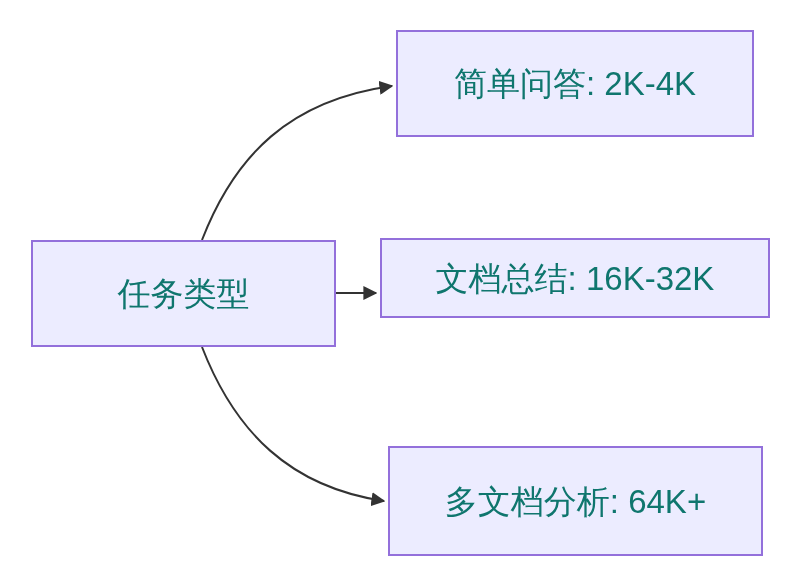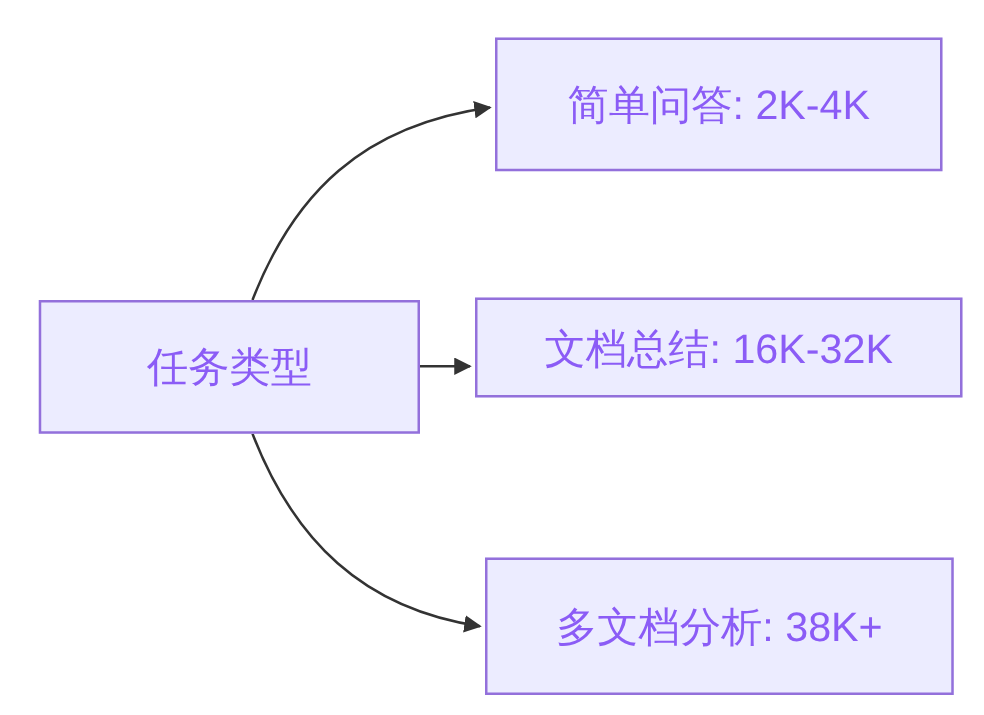--- a/index.html
+++ b/index.html
@@ -21,21 +21,21 @@
     top: 0;
     width: 787px;
     height: 572px;
     pointer-events: none;
   }
   .node {
     position: absolute;
     box-sizing: border-box;
     background: #ECECFF;
     border: 2px solid #9370DB;
-    color: #8b5cf6;
+    color: #0f766e;
     font-size: 33px;
     line-height: 1;
     display: flex;
     align-items: center;
     justify-content: center;
     white-space: nowrap;
   }
   .node-root   { left: 31px;  top: 240px; width: 305px; height: 107px; }
   .node-qa     { left: 396px; top: 30px;  width: 358px; height: 107px; }
   .node-doc    { left: 380px; top: 238px; width: 390px; height: 80px; }
@@ -63,16 +63,16 @@
 
   <div class="node node-qa">
     <span>简单问答: 2K-4K</span>
   </div>
 
   <div class="node node-doc">
     <span>文档总结: 16K-32K</span>
   </div>
 
   <div class="node node-multi">
-    <span>多文档分析: 38K+</span>
+    <span>多文档分析: 64K+</span>
   </div>
 
 </div>
 
 </body></html>

